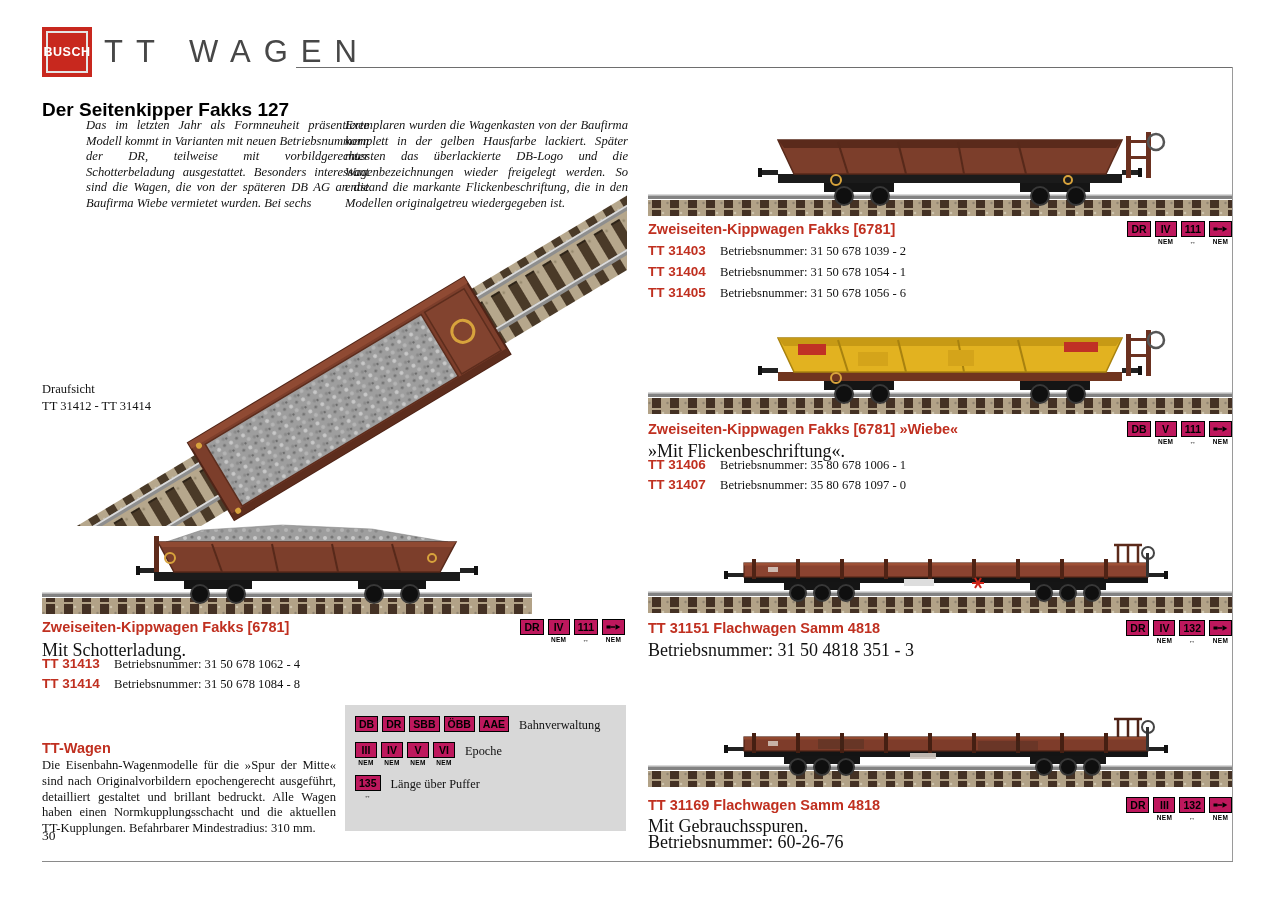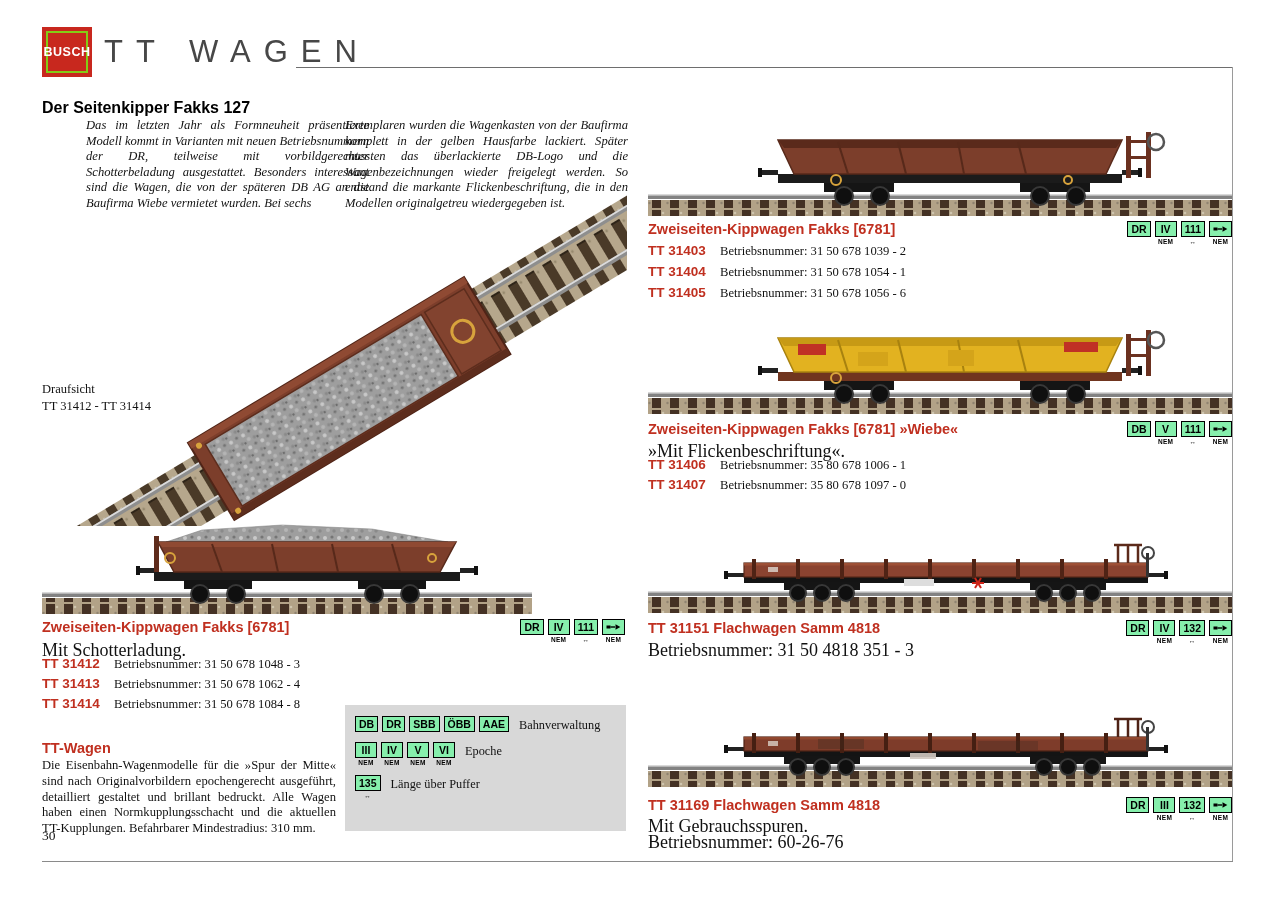--- a/index.html
+++ b/index.html
@@ -2,47 +2,47 @@
 <html><head>
 <meta charset="utf-8">
 <style>
   html,body{margin:0;padding:0;background:#e9e9e9;}
   .page{position:relative;width:1274px;height:900px;background:#ffffff;overflow:hidden;
         font-family:"Liberation Serif",serif;color:#111;margin:0 auto;}
   .abs{position:absolute;}
 
   
   .logo{width:50px;height:50px;background:#c8281e;display:flex;align-items:center;justify-content:center;}
-  .logo-inner{width:42px;height:42px;border:2px solid #84cc16;box-sizing:border-box;display:flex;align-items:center;justify-content:center;
+  .logo-inner{width:42px;height:42px;border:2px solid #e5e5e5;box-sizing:border-box;display:flex;align-items:center;justify-content:center;
               color:#fff;font-family:"Liberation Sans",sans-serif;font-weight:bold;font-size:12.5px;letter-spacing:.5px;}
   .title{font-family:"Liberation Sans",sans-serif;font-size:31px;letter-spacing:13px;color:#474747;font-weight:500;white-space:nowrap;}
   .hline{background:#6e6e6e;height:1px;}
   .vline{background:#9a9a9a;width:1px;}
 
   
-  .article-heading{font-family:"Liberation Sans",sans-serif;font-weight:bold;font-size:16px;color:#000;}
+  .article-heading{font-family:"Liberation Sans",sans-serif;font-weight:bold;font-size:19px;color:#000;}
   .intro{font-style:italic;font-size:12.6px;line-height:15.6px;text-align:justify;}
   .caption{font-size:12.5px;line-height:17px;z-index:3;}
   .group-row{display:flex;justify-content:space-between;align-items:flex-start;}
   .group-heading{font-family:"Liberation Sans",sans-serif;font-weight:bold;font-size:14.5px;color:#c03020;}
   .subtitle{font-size:18px;}
   .item{display:flex;align-items:baseline;font-size:12.6px;height:20px;}
   .sku{font-family:"Liberation Sans",sans-serif;font-weight:bold;font-size:13.5px;color:#c03020;min-width:72px;}
   .body-text{font-size:12.6px;line-height:15.8px;text-align:justify;}
   .pagenum{font-size:13.5px;}
 
   
   .legend{background:#d8d8d8;display:flex;flex-direction:column;gap:9px;padding:11px 10px;box-sizing:border-box;}
   .legend-row{display:flex;align-items:flex-start;gap:10px;}
   .legend-label{font-size:12.3px;padding-top:2px;}
 
   
   .icon-row{display:flex;gap:4px;}
   .icon{display:flex;flex-direction:column;align-items:center;}
-  .ibox{box-sizing:border-box;border:1.5px solid #000;background:#86efac;height:16px;min-width:22px;padding:0 3px;
+  .ibox{box-sizing:border-box;border:1.5px solid #000;background:#be185d;height:16px;min-width:22px;padding:0 3px;
         display:flex;align-items:center;justify-content:center;
         font-family:"Liberation Sans",sans-serif;font-weight:bold;font-size:10.5px;line-height:1;color:#000;}
   .isub{font-family:"Liberation Sans",sans-serif;font-weight:bold;font-size:6.5px;line-height:7px;margin-top:1px;letter-spacing:.3px;color:#000;}
 </style>
 </head>
 <body>
 
 <div class="page">
 
   <div class="abs logo" style="left:42px;top:27px;">
@@ -165,24 +165,20 @@
               <rect x="4.5" y="3.3" width="4.5" height="1.4" fill="#000"></rect>
               <path d="M9.5 1.2 L14.3 4 L9.5 6.8 Z" fill="#000"></path>
             </svg>
           </span>
           <span class="isub">NEM</span>
         </span>
     </div>
   </div>
   <div class="abs subtitle" style="left:42px;top:640px;">Mit Schotterladung.</div>
   <div class="abs" style="left:42px;top:656px;">
-    <div class="item">
-        <span class="sku">TT 31412</span>
-        <span>Betriebsnummer: 31 50 678 1048 - 3</span>
-      </div>
     <div class="item">
         <span class="sku">TT 31413</span>
         <span>Betriebsnummer: 31 50 678 1062 - 4</span>
       </div>
     <div class="item">
         <span class="sku">TT 31414</span>
         <span>Betriebsnummer: 31 50 678 1084 - 8</span>
       </div>
   </div>
 

